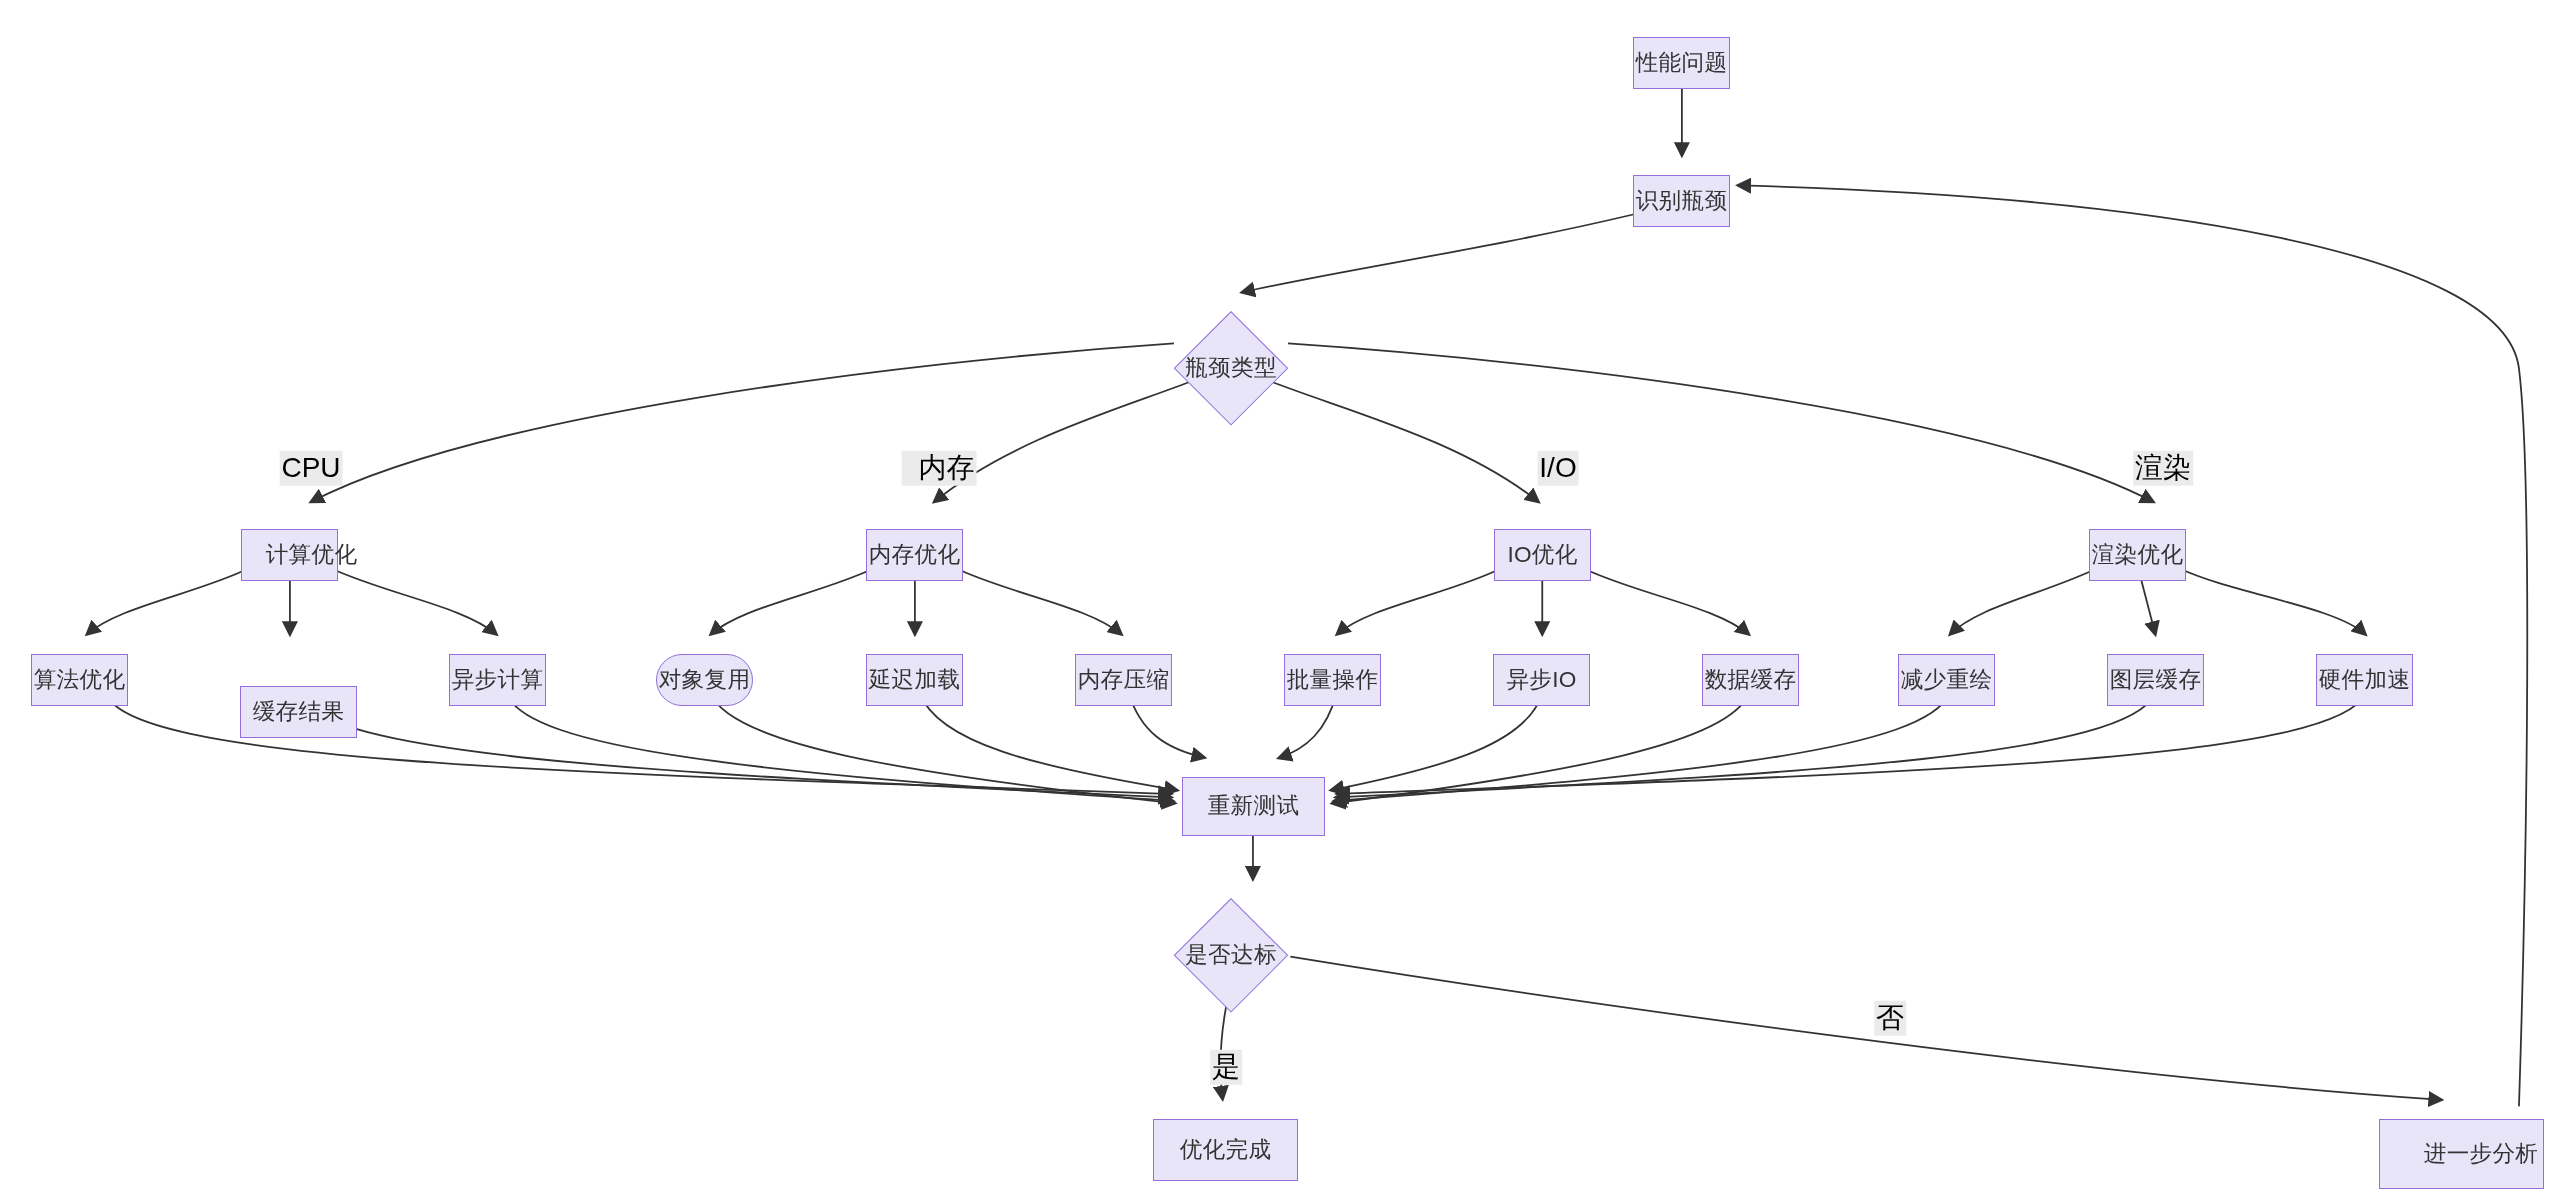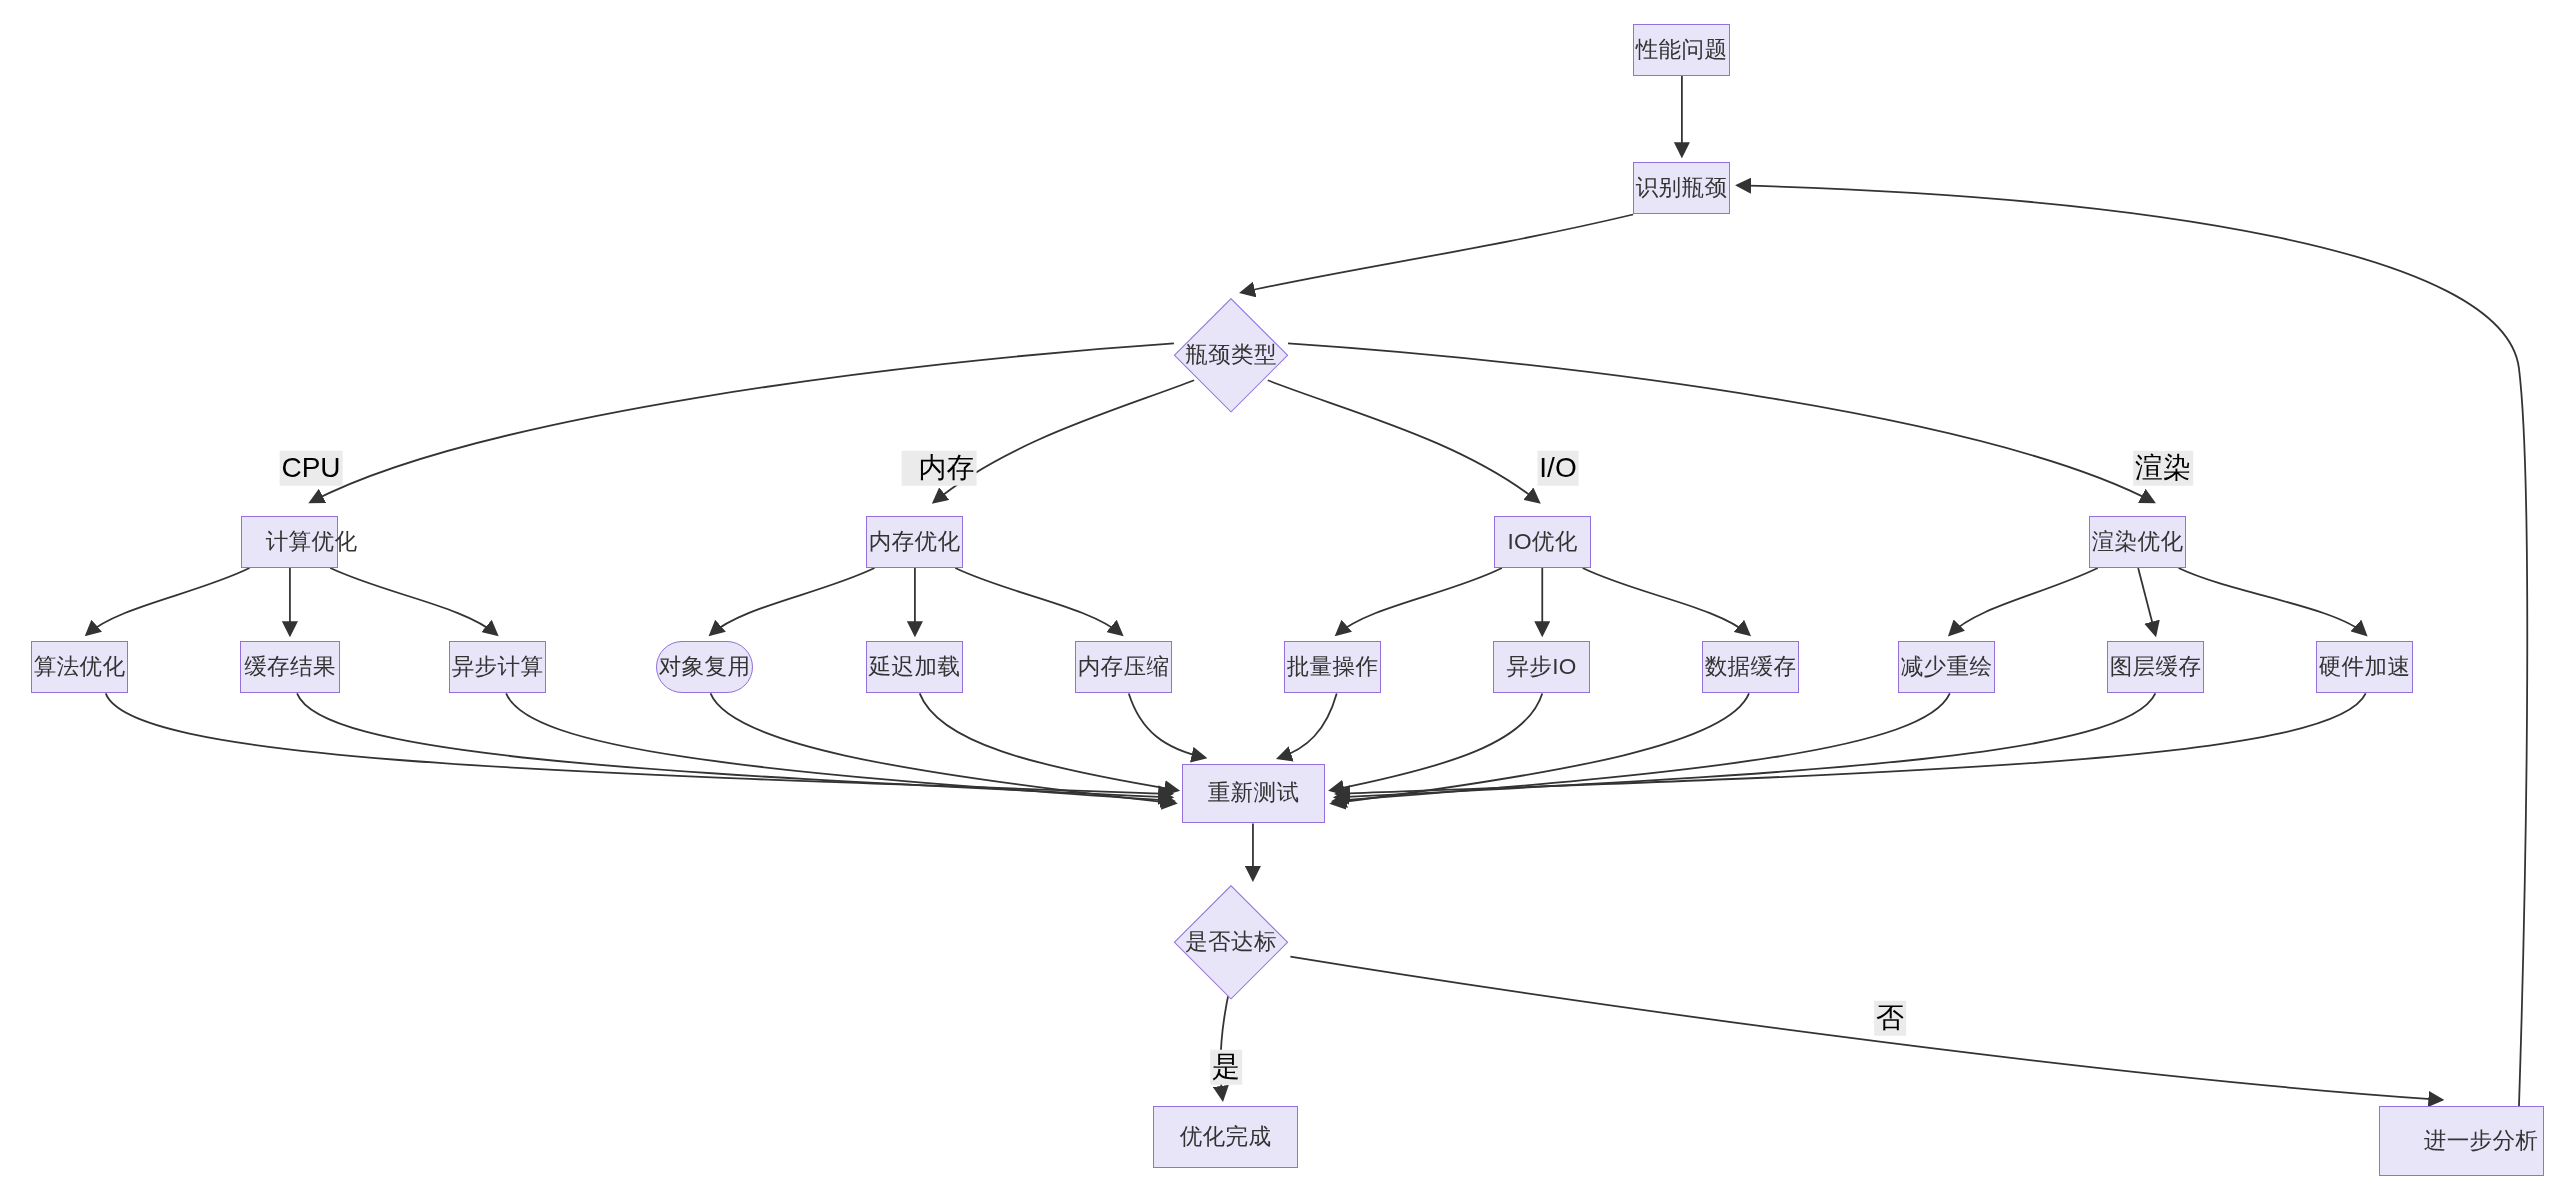--- a/index.html
+++ b/index.html
@@ -38,20 +38,21 @@
     background: #e9e5f9;
     border: 1.8px solid #9370db;
     color: #333333;
     display: flex;
     align-items: center;
     justify-content: center;
     font-size: 22.6px;
     line-height: 1;
     white-space: nowrap;
     letter-spacing: 0.3px;
+    margin-top: 13px;
   }
   .node.decision {
     background: transparent;
     border: none;
   }
   .diamond-shape {
     position: absolute;
     left: 0;
     top: 0;
     width: 100%;
@@ -169,21 +170,21 @@
       </div>
       <div class="node" style="left: 1494px; top: 516px; width: 97px; height: 52px;">
         <span>IO优化</span>
       </div>
       <div class="node" style="left: 2089px; top: 516px; width: 97px; height: 52px;">
         <span>渲染优化</span>
       </div>
       <div class="node" style="left: 31px; top: 641px; width: 97px; height: 52px;">
         <span>算法优化</span>
       </div>
-      <div class="node" style="left: 240px; top: 641px; width: 100px; height: 52px;">
+      <div class="node" style="left: 240px; top: 673px; width: 117px; height: 52px;">
         <span>缓存结果</span>
       </div>
       <div class="node" style="left: 449px; top: 641px; width: 97px; height: 52px;">
         <span>异步计算</span>
       </div>
       <div class="node" style="left: 656px; top: 641px; width: 97px; height: 52px; border-radius: 26px;">
         <span>对象复用</span>
       </div>
       <div class="node" style="left: 866px; top: 641px; width: 97px; height: 52px;">
         <span>延迟加载</span>

